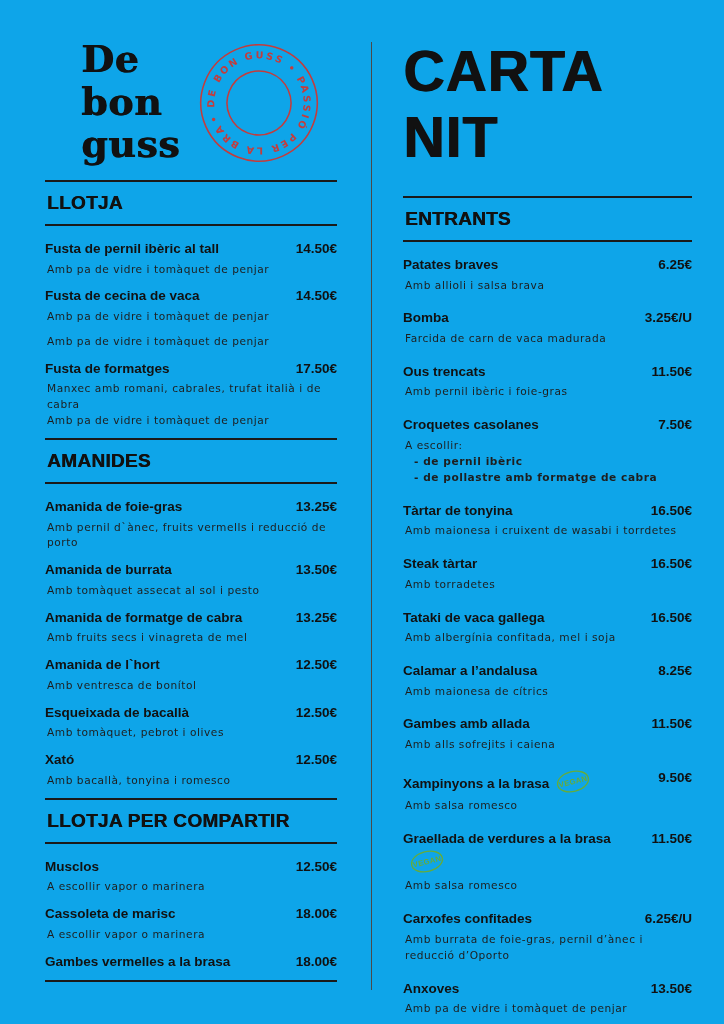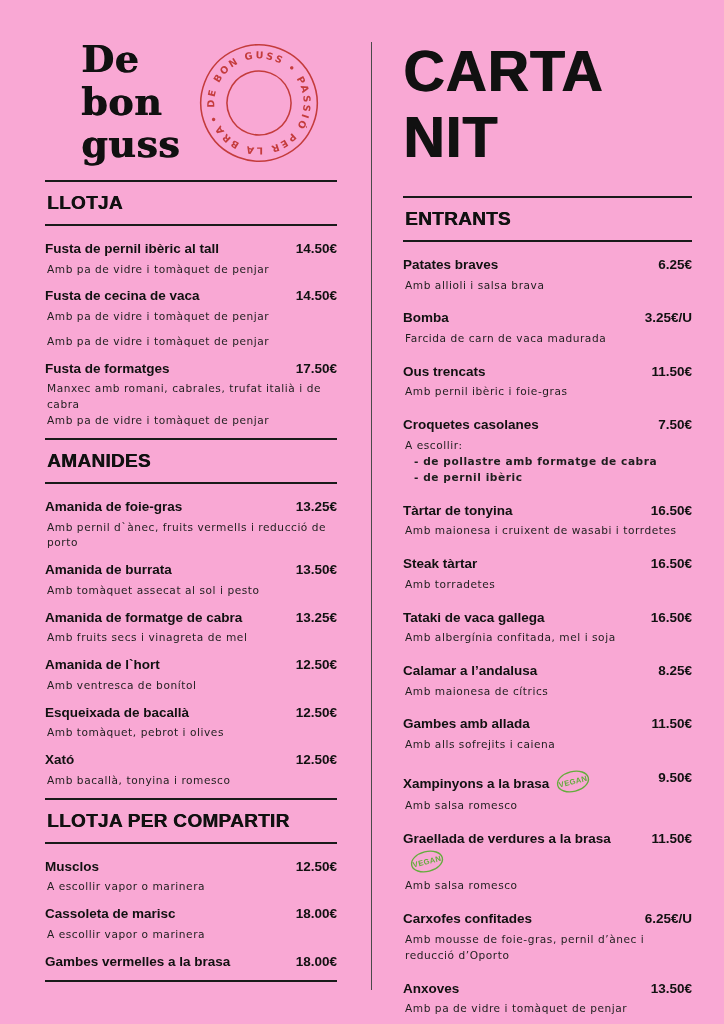--- a/index.html
+++ b/index.html
@@ -4,21 +4,21 @@
 <style>
   :root{
     --stamp-red:#c43c3c;
     --vegan-green:#64ac3c;
     --ink:#111111;
   }
   *{margin:0;padding:0;box-sizing:border-box;}
   html,body{background:#e9e9e9;}
   body{font-family:"Liberation Sans",sans-serif;color:var(--ink);}
   .page{
-    position:relative;width:724px;height:1024px;background:#f9a8d4;
+    position:relative;width:724px;height:1024px;background:#0ea5e9;
     margin:0 auto;overflow:hidden;
   }
   .col-left{position:absolute;left:45px;top:36px;width:292px;}
   .col-right{position:absolute;left:403px;top:30px;width:289px;}
   .v-divider{position:absolute;left:371px;top:42px;height:948px;width:1px;background:#4a4a4a;}
 
   
   .brand{display:flex;gap:16px;margin-bottom:14px;align-items:flex-start;}
   .brand-words{
     font-family:"DejaVu Serif",serif;font-weight:700;font-size:38px;line-height:1.12;
@@ -251,22 +251,22 @@
               <div>Amb pernil ibèric i foie-gras</div>
             </div>
           </div>
           <div class="item">
             <div class="item-row">
               <span class="item-name">Croquetes casolanes</span>
               <span class="item-price">7.50€</span>
             </div>
             <div class="item-desc">
               <div>A escollir:</div>
+              <div class="desc-bold">- de pernil ibèric</div>
               <div class="desc-bold">- de pollastre amb formatge de cabra</div>
-              <div class="desc-bold">- de pernil ibèric</div>
             </div>
           </div>
           <div class="item">
             <div class="item-row">
               <span class="item-name">Tàrtar de tonyina</span>
               <span class="item-price">16.50€</span>
             </div>
             <div class="item-desc">
               <div>Amb maionesa i cruixent de wasabi i torrdetes</div>
             </div>
@@ -334,21 +334,21 @@
             <div class="item-desc">
               <div>Amb salsa romesco</div>
             </div>
           </div>
           <div class="item">
             <div class="item-row">
               <span class="item-name">Carxofes confitades</span>
               <span class="item-price">6.25€/U</span>
             </div>
             <div class="item-desc">
-              <div>Amb mousse de foie-gras, pernil d’ànec i reducció d’Oporto</div>
+              <div>Amb burrata de foie-gras, pernil d’ànec i reducció d’Oporto</div>
             </div>
           </div>
           <div class="item">
             <div class="item-row">
               <span class="item-name">Anxoves</span>
               <span class="item-price">13.50€</span>
             </div>
             <div class="item-desc">
               <div>Amb pa de vidre i tomàquet de penjar</div>
             </div>

